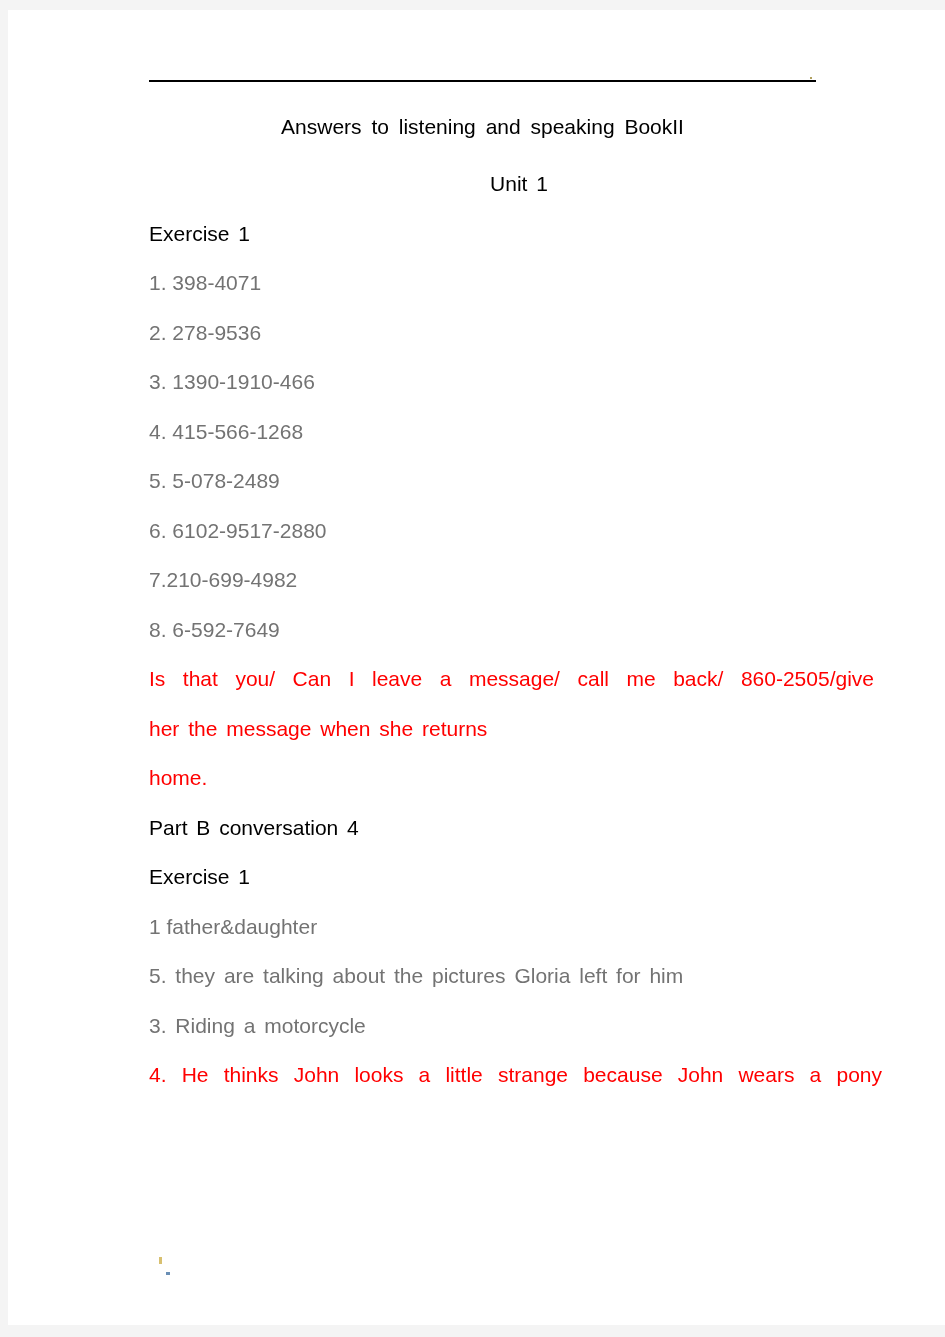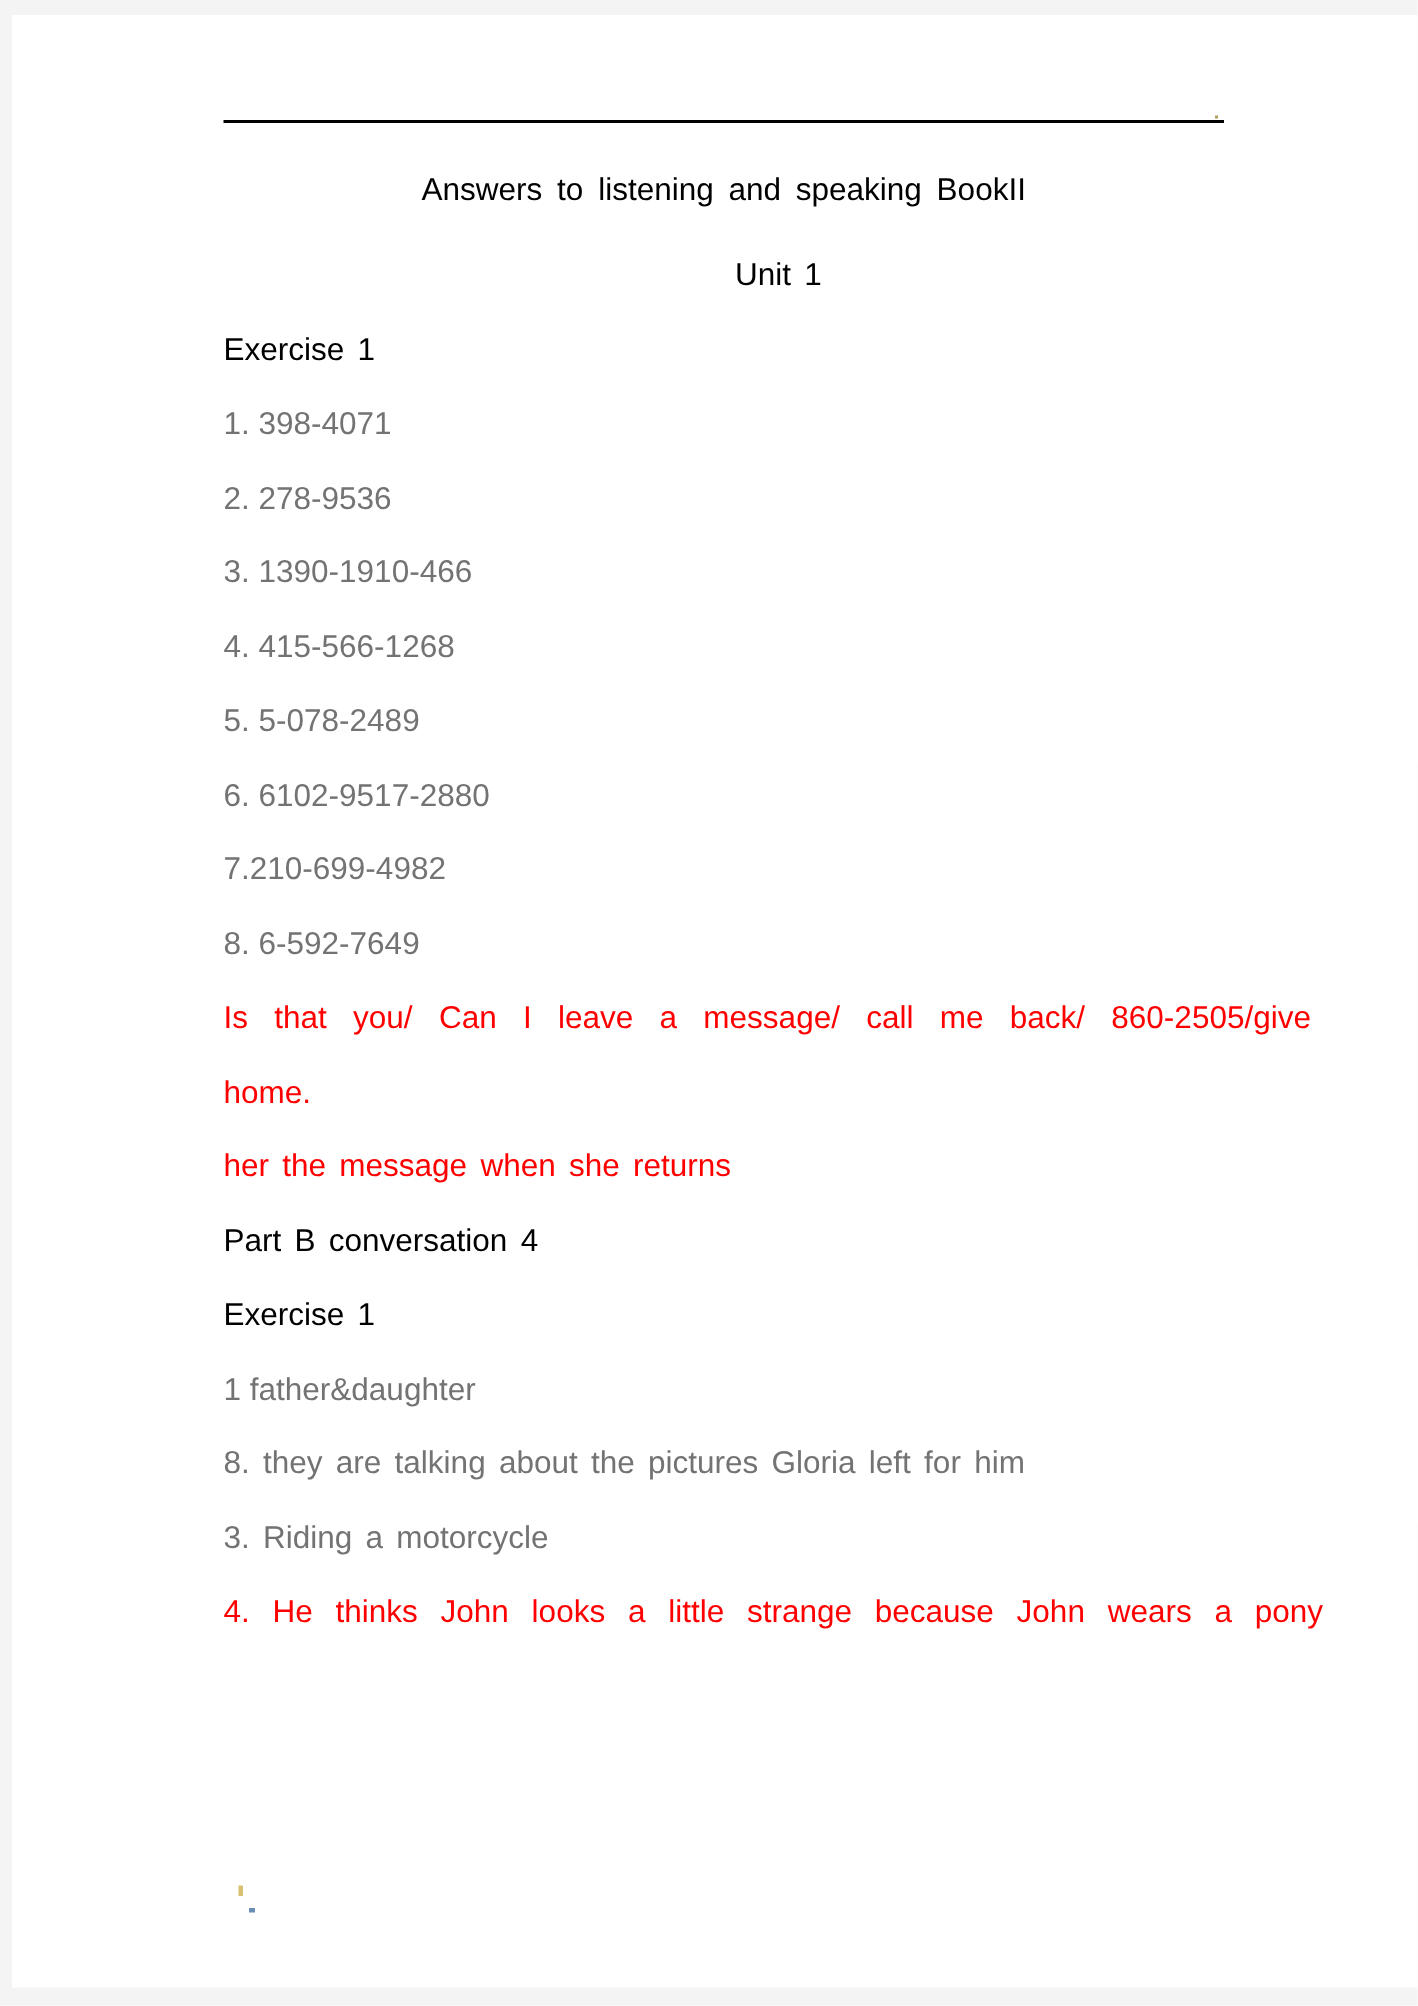--- a/index.html
+++ b/index.html
@@ -140,31 +140,31 @@
     <div class="line red tight">3. 1390-1910-466</div>
     <div class="line red tight">4. 415-566-1268</div>
     <div class="line red tight">5. 5-078-2489</div>
     <div class="line red tight">6. 6102-9517-2880</div>
     <div class="line red tight">7.210-699-4982</div>
     <div class="line red tight">8. 6-592-7649</div>
 
 
     <div class="para">
       <span class="justified">Is that you/ Can I leave a message/ call me back/ 860-2505/give</span>
+      <span class="plain">her the message when she returns</span>
       <span class="plain">home.</span>
-      <span class="plain">her the message when she returns</span>
     </div>
 
     <div class="line">Part B conversation 4</div>
 
     <div class="line">Exercise 1</div>
 
     <div class="line red tight">1 father&amp;daughter</div>
 
-    <div class="line red">8. they are talking about the pictures Gloria left for him</div>
+    <div class="line red">5. they are talking about the pictures Gloria left for him</div>
 
     <div class="line red">3. Riding a motorcycle</div>
 
     <span class="wide-just">4. He thinks John looks a little strange because John wears a pony</span>
 
   </div>
 
   <div class="footer-specks">
     <i class="a"></i>
     <i class="b"></i>

